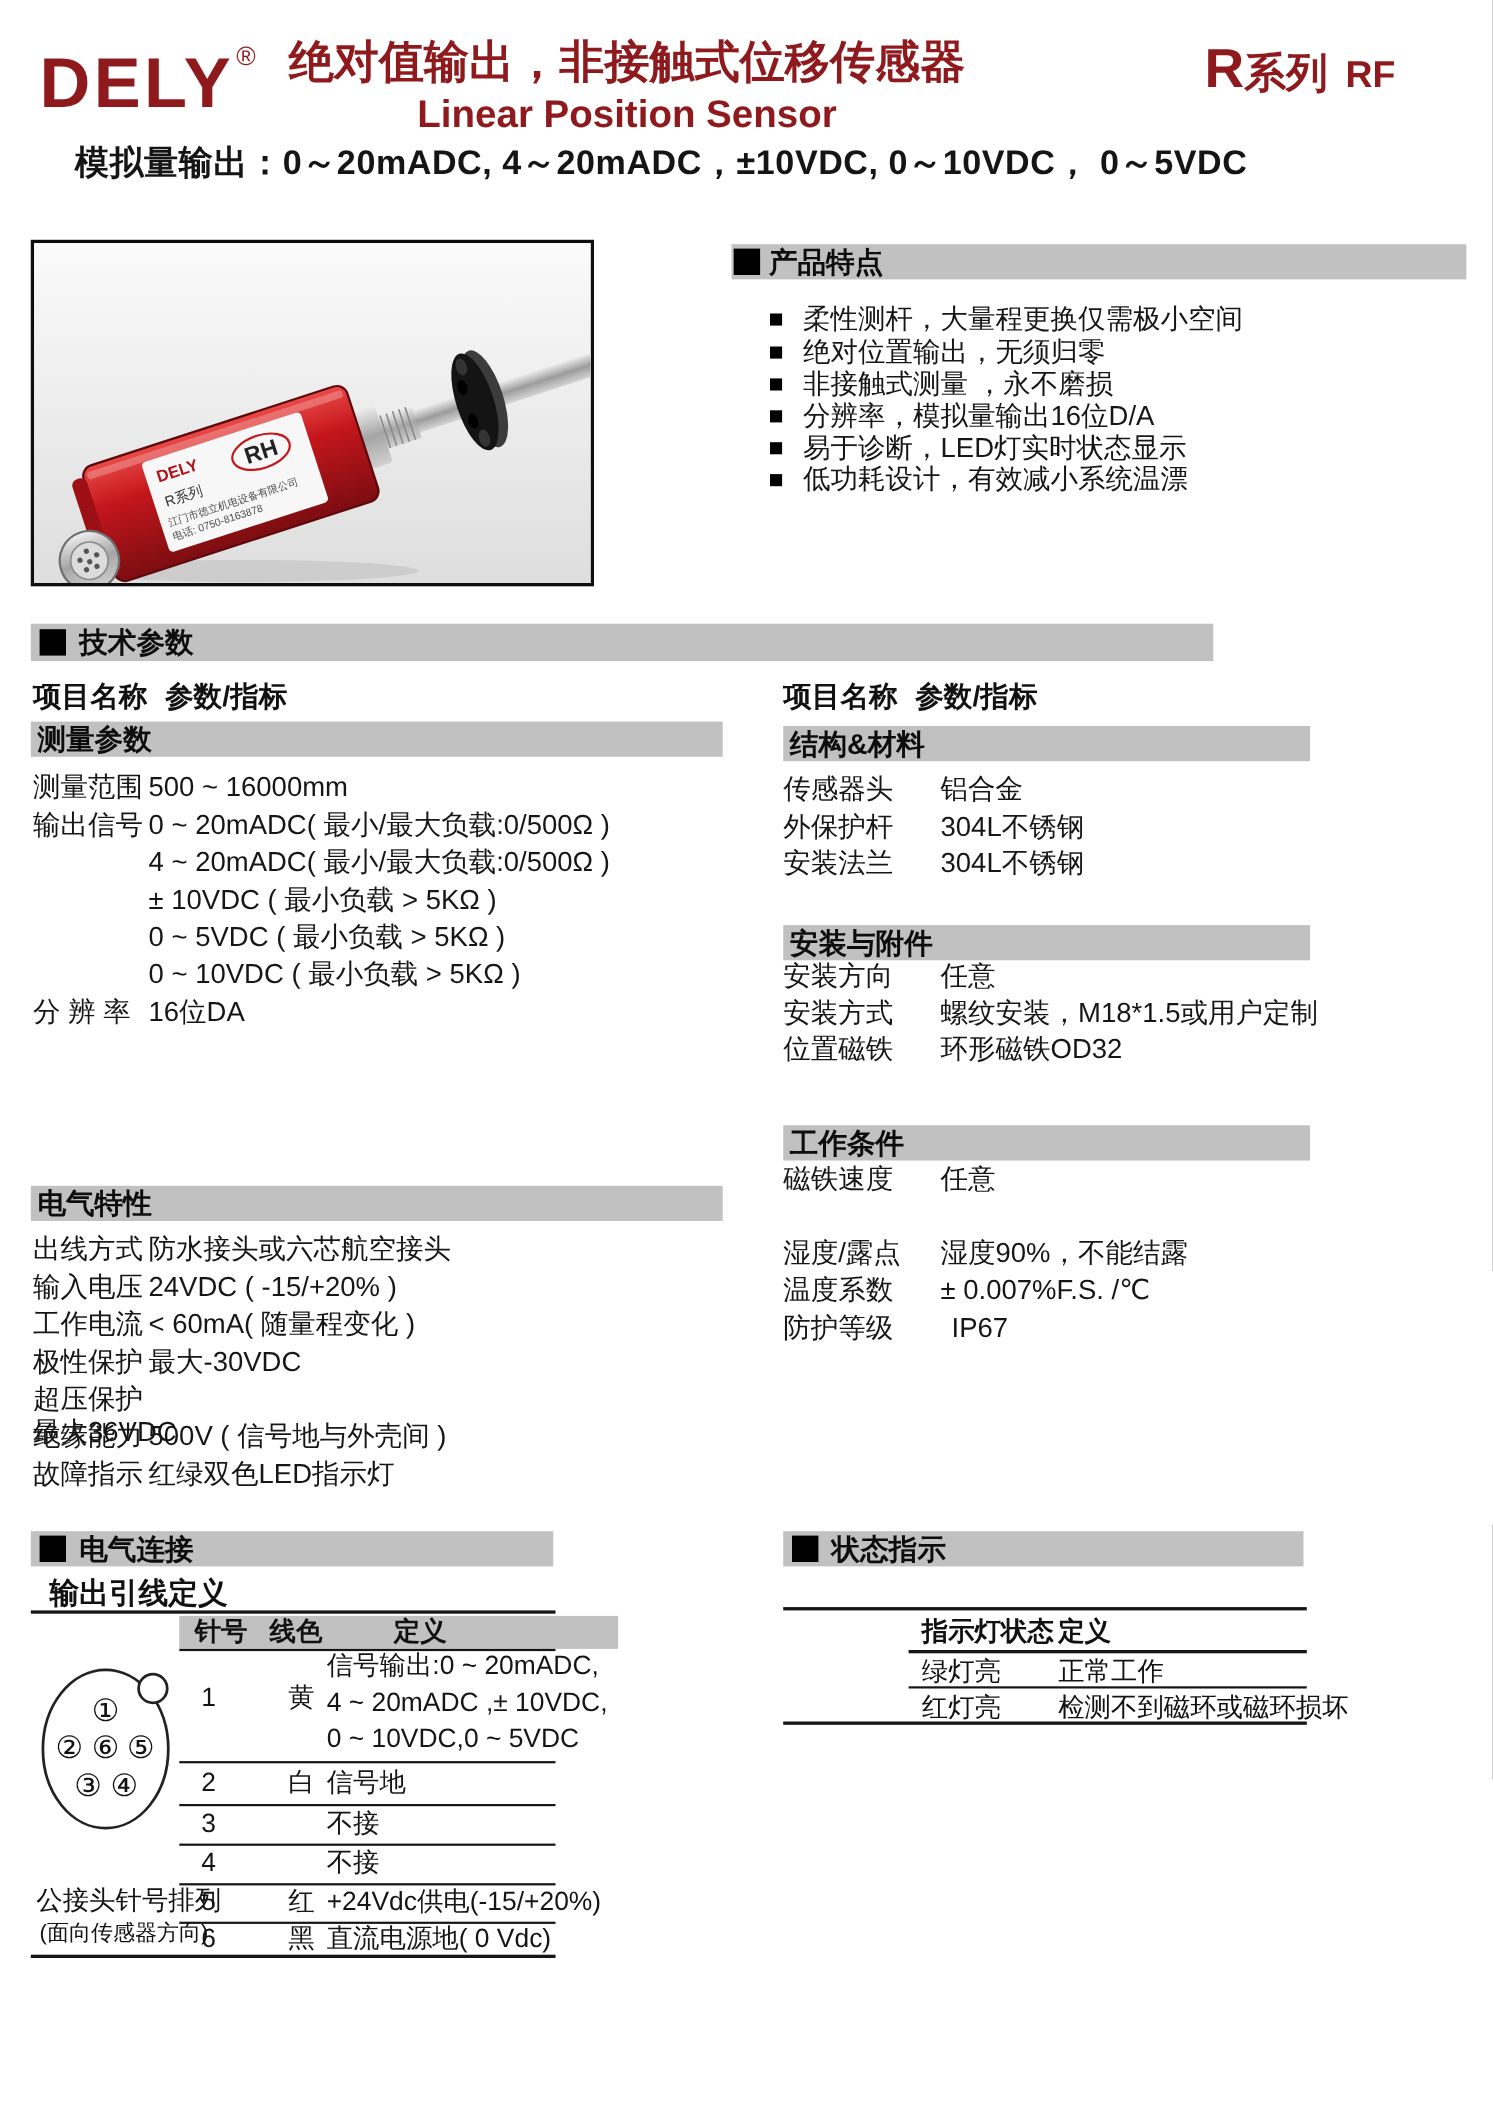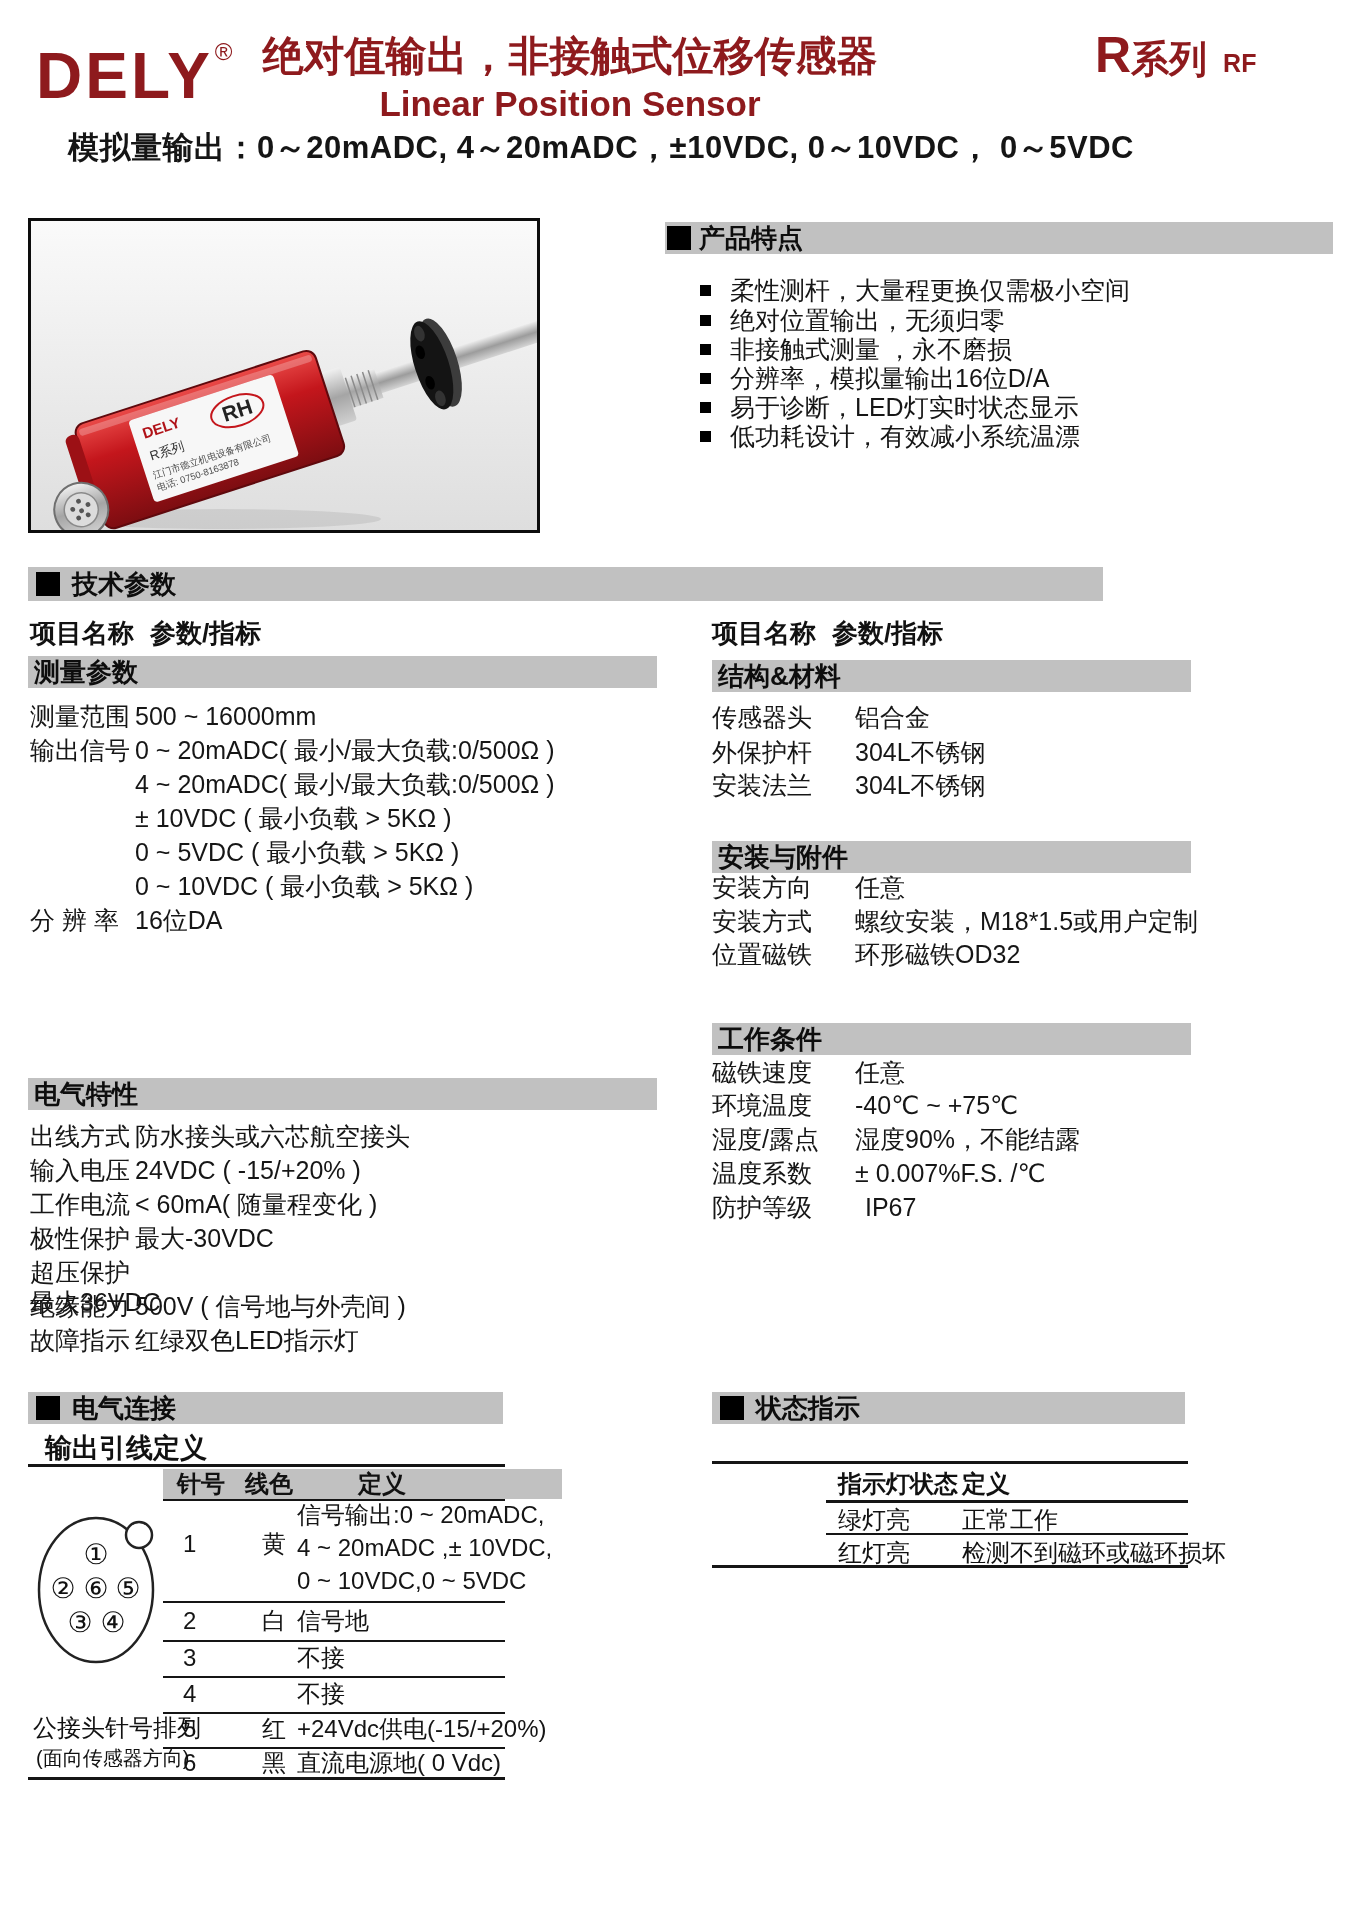--- a/index.html
+++ b/index.html
@@ -7,21 +7,21 @@
         font-family:"Liberation Sans","DejaVu Sans",sans-serif;color:#111;}
   .abs{position:absolute;}
   
   .logo{position:absolute;left:36px;top:40px;font-size:64px;font-weight:bold;color:#8e1a1d;letter-spacing:3px;line-height:1;}
   .logo .reg{font-size:24px;font-weight:normal;vertical-align:38px;letter-spacing:0;margin-left:2px;}
   .title-cn{position:absolute;left:245px;top:36px;width:650px;text-align:center;font-size:41px;font-weight:bold;color:#8e1a1d;line-height:1;}
   .title-en{position:absolute;left:245px;top:86px;width:650px;text-align:center;font-size:35px;font-weight:bold;color:#8e1a1d;line-height:1;}
   .series{position:absolute;left:1095px;top:6px;display:flex;align-items:baseline;color:#8e1a1d;font-weight:bold;}
   .series .letter{font-size:50px;}
   .series .name{font-size:38px;}
-  .series .code{font-size:25px;margin-left:16px;margin-top:43px;}
+  .series .code{font-size:34px;margin-left:16px;margin-top:43px;}
   .analog{position:absolute;left:68px;top:127px;font-size:31px;font-weight:bold;color:#151515;letter-spacing:.5px;}
   
   .photo-box{position:absolute;left:28px;top:218px;width:506px;height:309px;border:3px solid #0d0d0d;background:#f0f0f0;}
   
   .bar{position:absolute;height:32px;background:#c1c1c1;display:flex;align-items:center;
        font-size:26px;font-weight:bold;color:#0d0d0d;line-height:1;}
   .sq{width:24px;height:24px;background:#000;flex:none;margin:0 12px 0 8px;}
   .sq.tight{margin:0 8px 0 2px;}
   .bar.sub{padding-left:6px;}
   
@@ -268,24 +268,20 @@
       <span>环形磁铁OD32</span>
     </div>
 
   <div class="bar sub" style="left:712px;top:1023px;width:473px;">
     <span>工作条件</span>
   </div>
   <div class="srow rcolrow" style="top:1058px;">
       <span class="lab">磁铁速度</span>
       <span>任意</span>
     </div>
-  <div class="srow rcolrow" style="top:1091px;">
-      <span class="lab">环境温度</span>
-      <span>-40℃ ~ +75℃</span>
-    </div>
   <div class="srow rcolrow" style="top:1125px;">
       <span class="lab">湿度/露点</span>
       <span>湿度90%，不能结露</span>
     </div>
   <div class="srow rcolrow" style="top:1159px;">
       <span class="lab">温度系数</span>
       <span>± 0.007%F.S. /℃</span>
     </div>
   <div class="srow rcolrow" style="top:1193px;">
       <span class="lab">防护等级</span>

